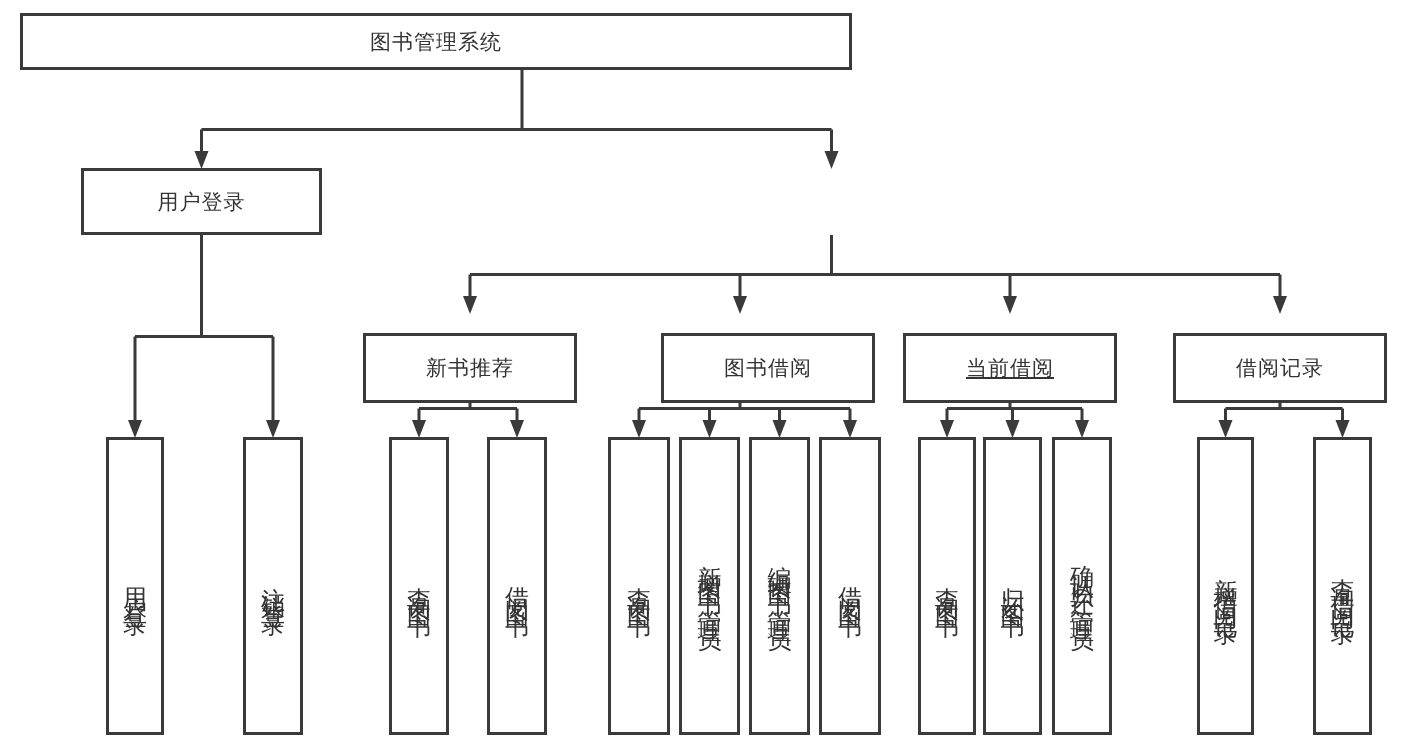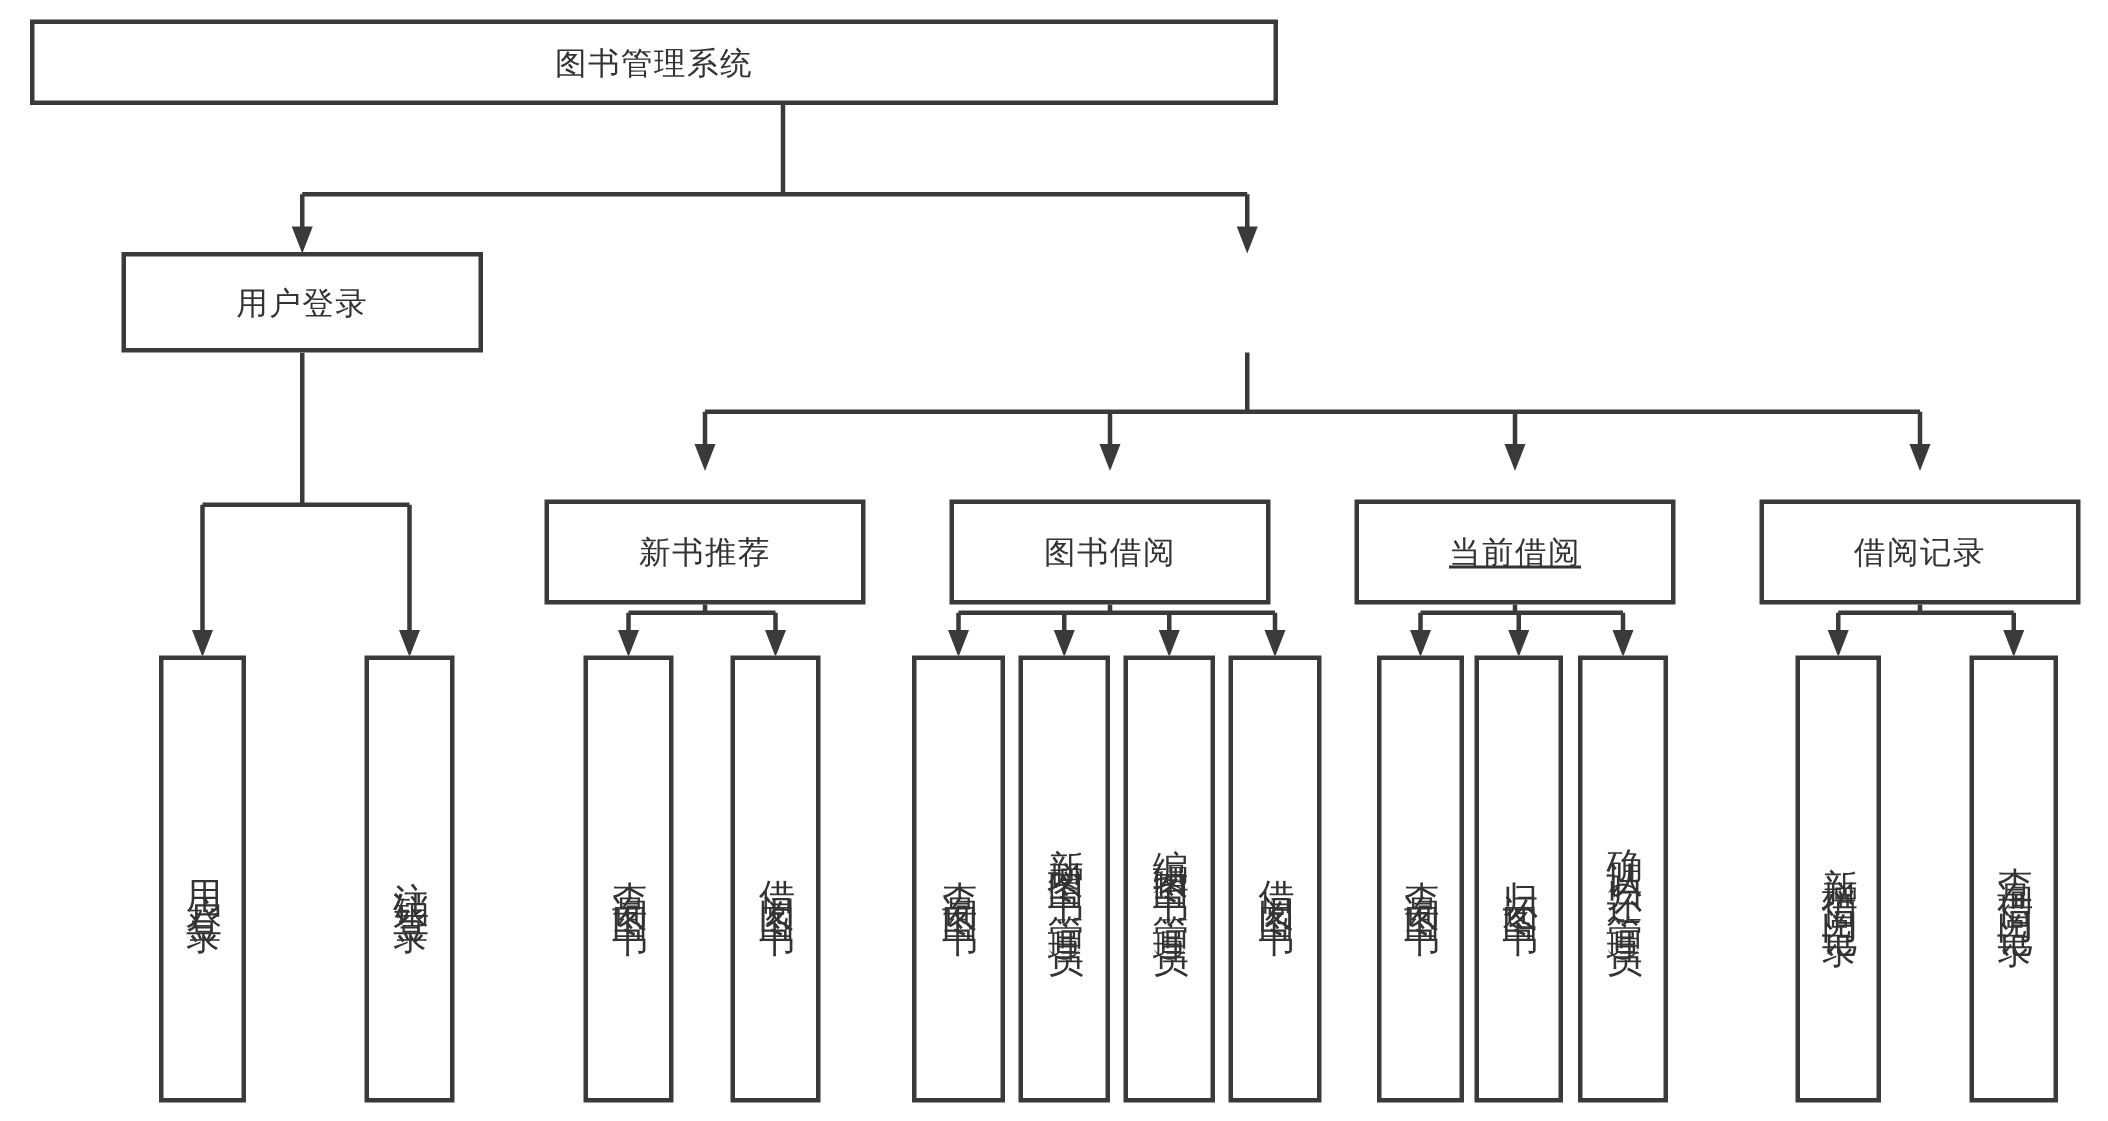--- a/index.html
+++ b/index.html
@@ -104,21 +104,21 @@
     <span class="label">图书管理系统</span>
   </div>
 
   <div class="node h lvl2" style="left:81px;">
     <span class="label">用户登录</span>
   </div>
 
   <div class="node h lvl3" style="left:363px;">
     <span class="label">新书推荐</span>
   </div>
-  <div class="node h lvl3" style="left:633px;">
+  <div class="node h lvl3" style="left:661px;">
     <span class="label">图书借阅</span>
   </div>
   <div class="node h lvl3" style="left:903px;text-decoration:underline;">
     <span class="label">当前借阅</span>
   </div>
   <div class="node h lvl3" style="left:1173px;">
     <span class="label">借阅记录</span>
   </div>
 
   <div class="node v leaf" style="left:106px;width:58px;">

